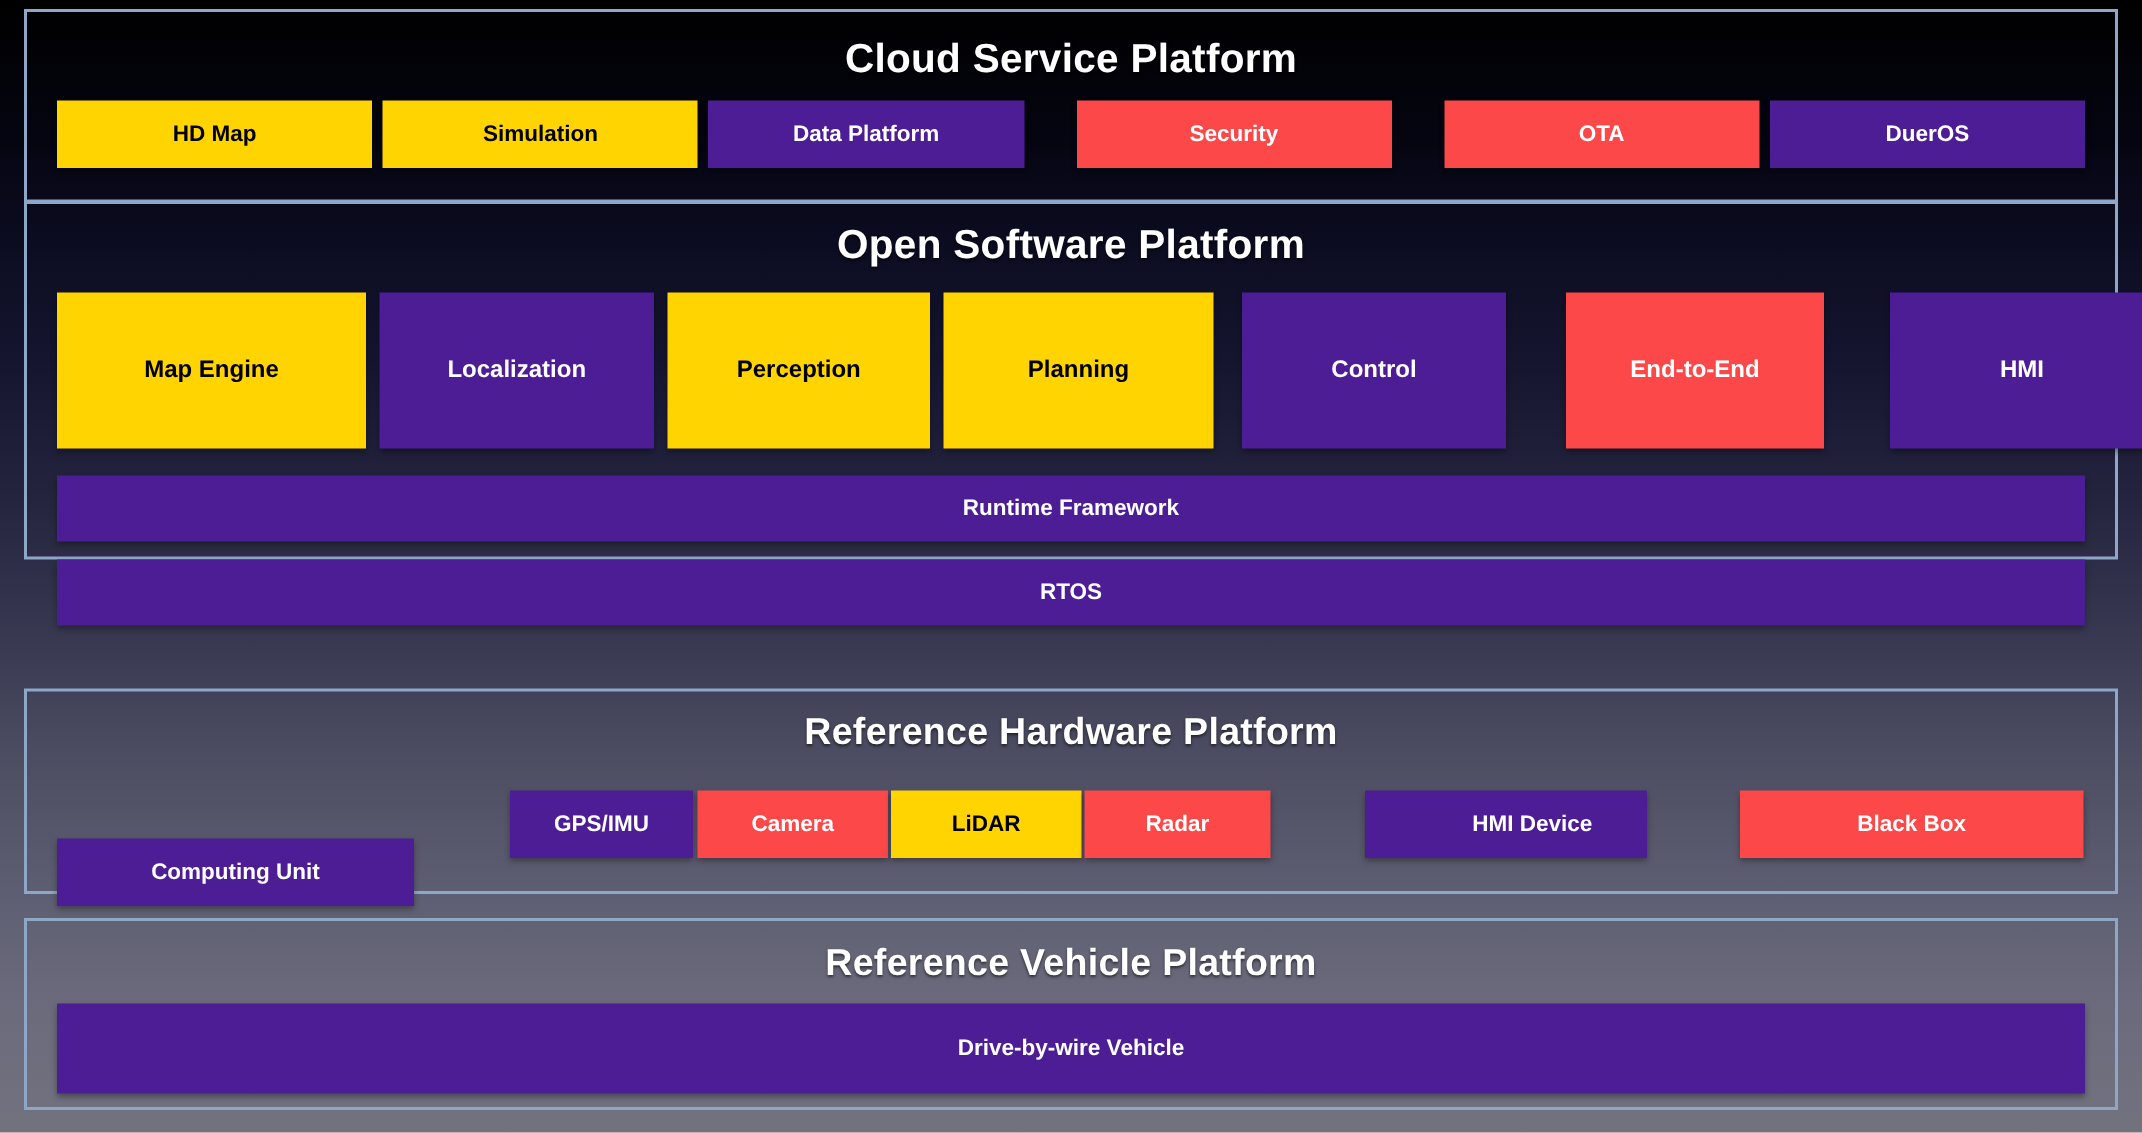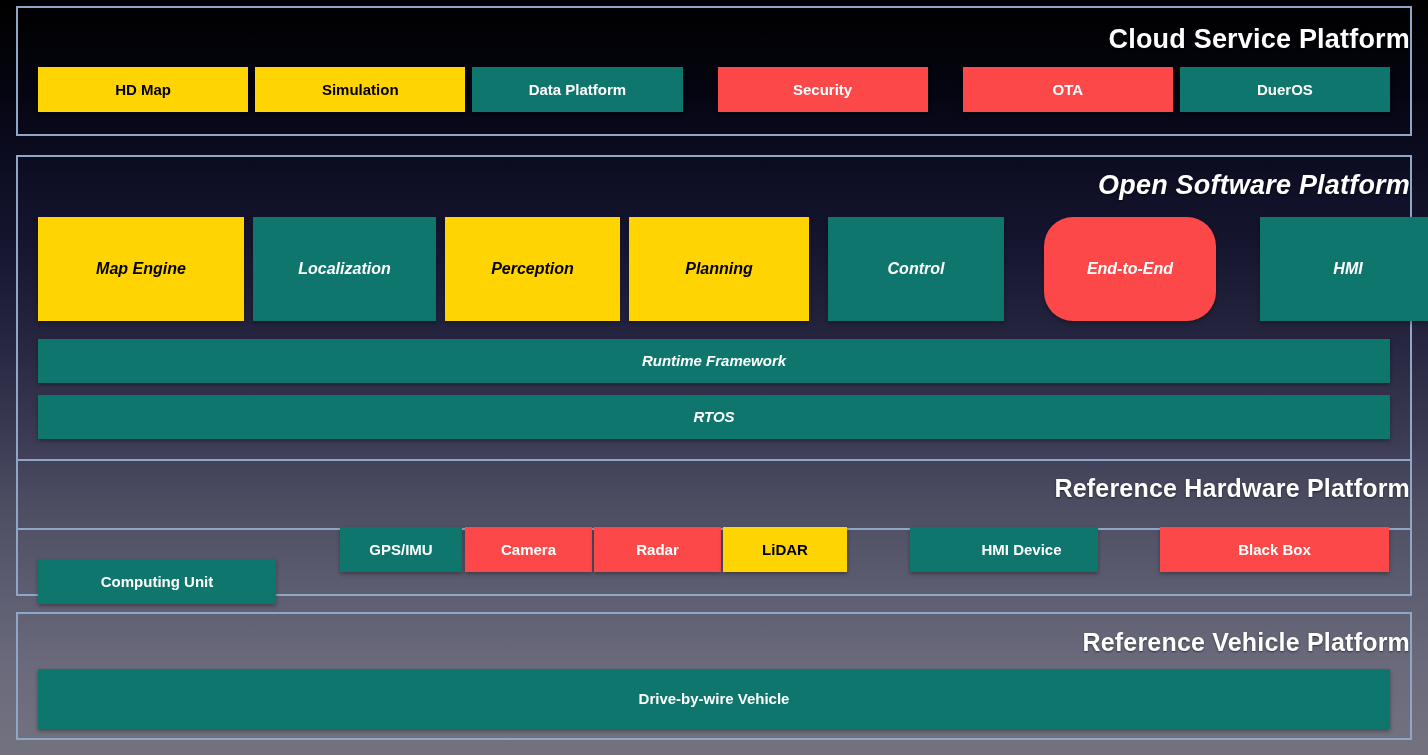--- a/index.html
+++ b/index.html
@@ -29,31 +29,31 @@
   
   .panel {
     position: absolute;
     border: 2px solid #8ea7c6;
     left: 16px;
     width: 1396px;
   }
 
   .panel-title {
     width: 100%;
-    text-align: right;
+    text-align: center;
     color: #ffffff;
     font-weight: bold;
     letter-spacing: 0.2px;
     text-shadow: 0 1px 2px rgba(0,0,0,0.55);
   }
 
   
   #panel-cloud   { top: 6px;   height: 130px; }
   
-  #panel-software{ top: 155px; height: 375px; font-style: italic; }
+  #panel-software{ top: 133px; height: 240px; }
   
   #panel-hardware{ top: 459px; height: 137px; }
   
   #panel-vehicle { top: 612px; height: 128px; }
 
   #panel-cloud    .panel-title { font-size: 27px; margin-top: 16px; }
   #panel-software .panel-title { font-size: 27px; margin-top: 13px; }
   #panel-hardware .panel-title { font-size: 25px; margin-top: 13px; }
   #panel-vehicle  .panel-title { font-size: 25px; margin-top: 14px; }
 
@@ -61,21 +61,21 @@
   .block {
     display: flex;
     align-items: center;
     justify-content: center;
     text-align: center;
     font-weight: bold;
     box-shadow: 0 2px 4px rgba(0,0,0,0.35);
     line-height: 1.15;
   }
   .block.yellow { background: #ffd400; color: #000000; }
-  .block.blue   { background: #0f766e; color: #ffffff; }
+  .block.blue   { background: #4c1d95; color: #ffffff; }
   .block.red    { background: #fc4849; color: #ffffff; margin-left: 28px; }
 
   
   .row {
     display: flex;
     position: absolute;
   }
 
   
   #cloud-row {
@@ -100,21 +100,21 @@
   }
   #software-modules .block {
     height: 104px;
     font-size: 16px;
   }
   #software-modules .block:nth-child(1) { flex: 0 0 206px; }
   #software-modules .block:nth-child(2) { flex: 0 0 183px; }
   #software-modules .block:nth-child(3) { flex: 0 0 175px; }
   #software-modules .block:nth-child(4) { flex: 0 0 180px; }
   #software-modules .block:nth-child(5) { flex: 0 0 176px; margin-left: 10px; }
-  #software-modules .block:nth-child(6) { flex: 0 0 172px; margin-left: 31px; border-radius: 29px; }
+  #software-modules .block:nth-child(6) { flex: 0 0 172px; margin-left: 31px; }
   #software-modules .block:nth-child(7) { flex: 0 0 176px; margin-left: 35px; }
 
   
   .bar {
     position: absolute;
     left: 20px;
     right: 20px;
     height: 44px;
     font-size: 15px;
   }
@@ -181,22 +181,22 @@
   <div class="block blue bar" id="bar-rtos">RTOS</div>
 </section>
 
 <section class="panel" id="panel-hardware">
   <div class="panel-title">Reference Hardware Platform</div>
 
   <div class="row" id="hardware-row">
     <div class="block blue">Computing Unit</div>
     <div class="block blue">GPS/IMU</div>
     <div class="block red">Camera</div>
+    <div class="block yellow">LiDAR</div>
     <div class="block red">Radar</div>
-    <div class="block yellow">LiDAR</div>
     <div class="block blue">HMI Device</div>
     <div class="block red">Black Box</div>
   </div>
 </section>
 
 <section class="panel" id="panel-vehicle">
   <div class="panel-title">Reference Vehicle Platform</div>
 
   <div class="block blue bar" id="bar-vehicle">Drive-by-wire Vehicle</div>
 </section>

